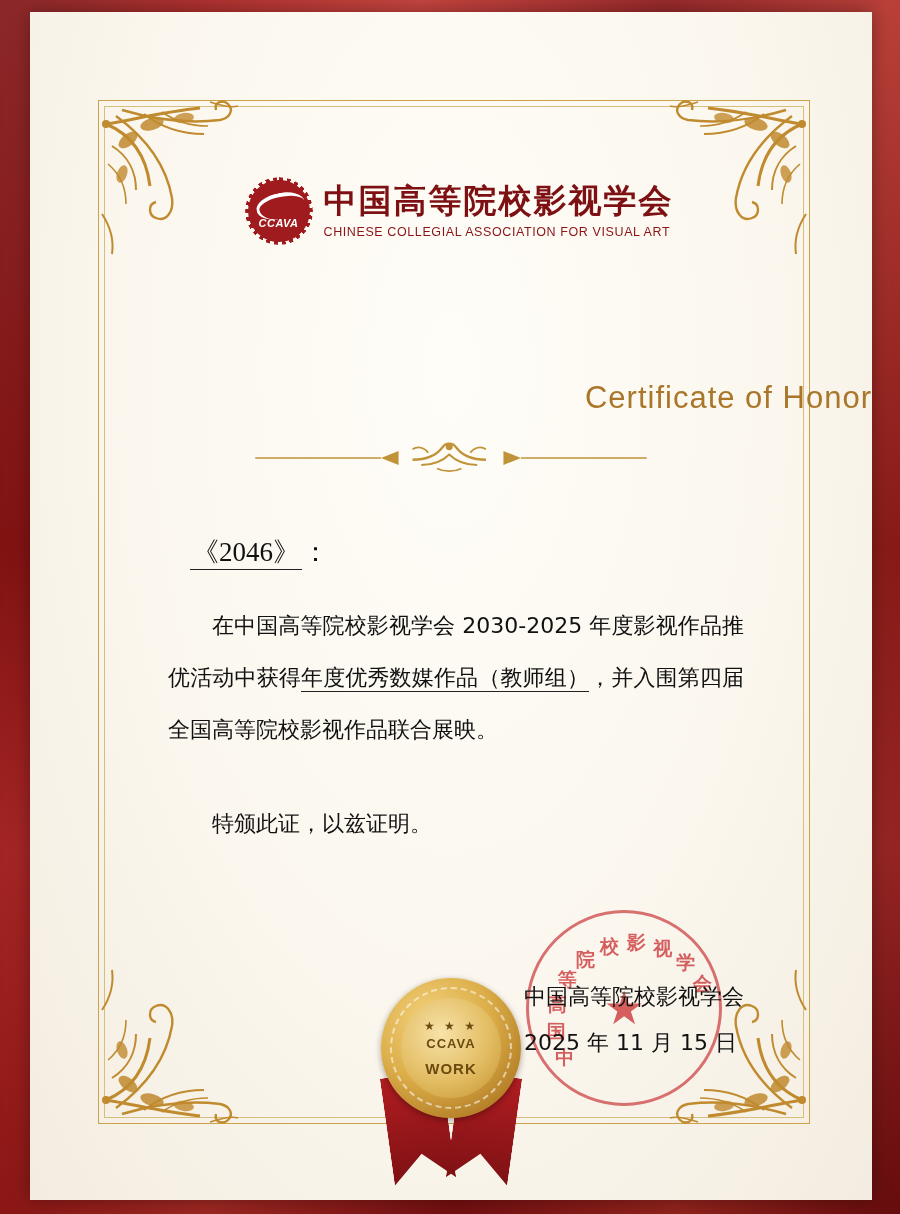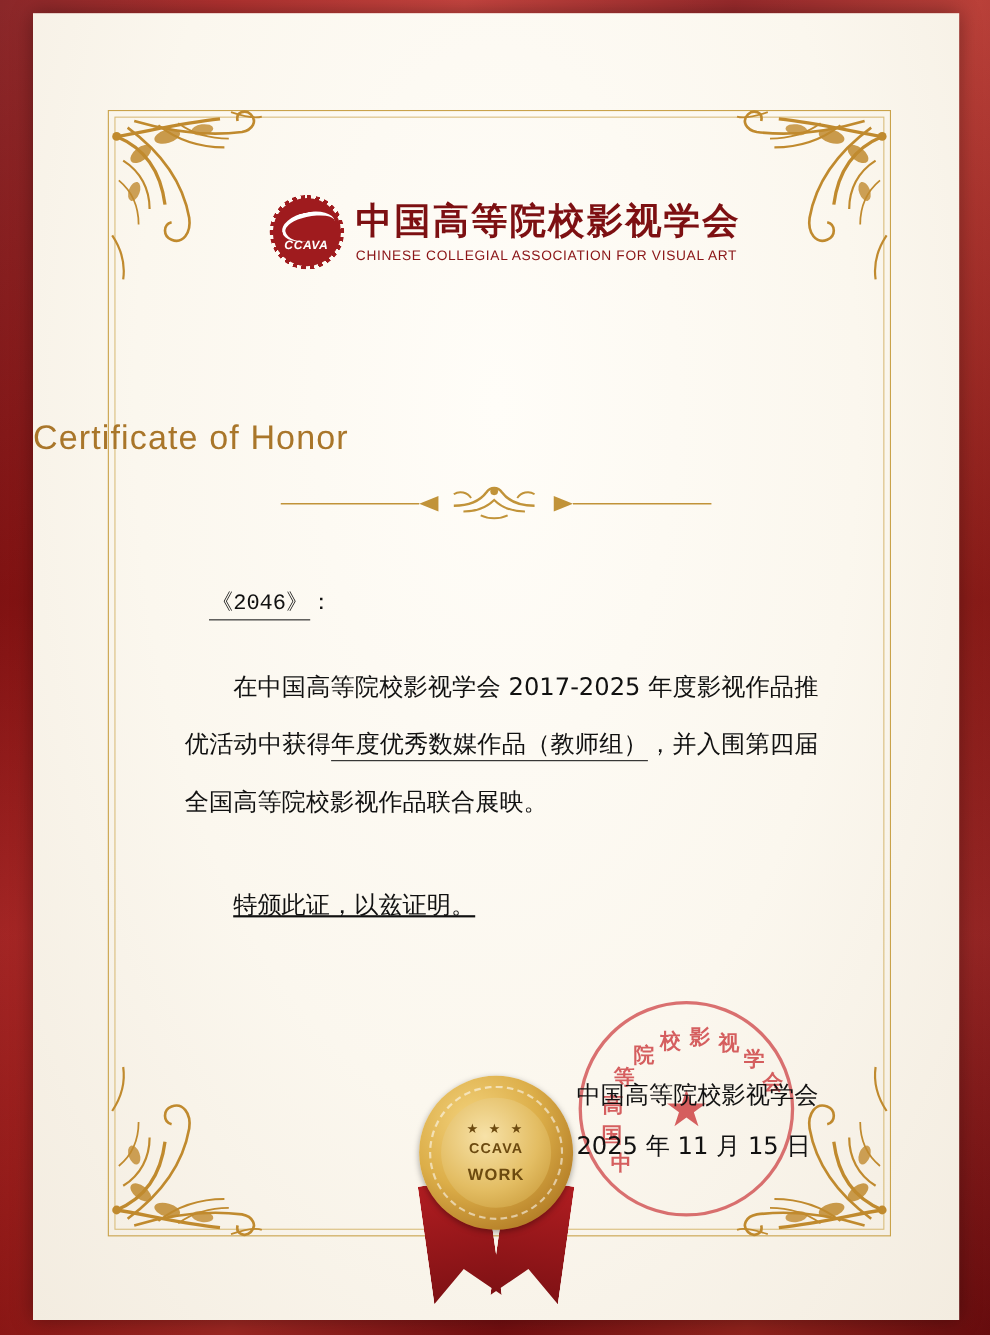--- a/index.html
+++ b/index.html
@@ -160,21 +160,21 @@
     text-indent: 26px;
     background: linear-gradient(180deg, #e0b55b 0%, #b8842a 50%, #8e5f18 100%);
     -webkit-background-clip: text;
             background-clip: text;
     color: transparent;
   }
   .title-en {
     position: absolute;
     left: 0; right: 0;
     top: 368px;
-    text-align: left;
+    text-align: right;
     font-family: "Liberation Sans", sans-serif;
     font-size: 31px;
     letter-spacing: 1px;
     color: #a9762a;
   }
 
   
   .divider {
     position: absolute;
     left: 220px;
@@ -196,22 +196,22 @@
     white-space: nowrap;
   }
   .cert-no .label { letter-spacing: 1px; }
   .cert-no .value { margin-left: 8px; }
 
   
   .recipient {
     position: absolute;
     left: 160px;
     top: 522px;
-    font-family: Liberation Mono, monospace;
-    font-size: 20px;
+    font-family: Liberation Serif, serif;
+    font-size: 27px;
     color: #111;
   }
   .recipient .name {
     border-bottom: 1.5px solid #222;
     padding: 0 2px 2px 2px;
   }
 
   
   .body {
     position: absolute;
@@ -222,21 +222,21 @@
     font-size: 22px;
     line-height: 52px;
     color: #111;
     text-align: justify;
   }
   .body p { margin: 0; text-indent: 2em; }
   .body .award {
     border-bottom: 1.5px solid #222;
     padding-bottom: 1px;
   }
-  .body .p2 { margin-top: 42px; text-decoration: underline; }
+  .body .p2 { margin-top: 42px; }
 
   
   .sign-block {
     position: absolute;
     right: 128px;
     top: 962px;
     text-align: left;
     font-family: "DejaVu Sans", sans-serif;
     font-size: 22px;
     color: #111;
@@ -448,21 +448,21 @@
         <path d="M214 34 C222 38, 234 38, 242 34" stroke-width="2"></path>
       </svg>
     </div>
 
 
     <div class="recipient">
       <span class="name">《2046》</span><span>：</span>
     </div>
 
     <div class="body">
-      <p><span>在中国高等院校影视学会 2017-2025 年度影视作品推优活动中获得</span><span class="award">年度优秀数媒作品（教师组）</span><span>，并入围第四届全国高等院校影视作品联合展映。</span></p>
+      <p><span>在中国高等院校影视学会 2030-2025 年度影视作品推优活动中获得</span><span class="award">年度优秀数媒作品（教师组）</span><span>，并入围第四届全国高等院校影视作品联合展映。</span></p>
       <p class="p2">特颁此证，以兹证明。</p>
     </div>
 
     <div class="seal">
       <div class="ring-text">
         <span style="transform:rotate(-118deg) translate(0,-78px) rotate(118deg);">中</span>
         <span style="transform:rotate(-98deg) translate(0,-78px) rotate(98deg);">国</span>
         <span style="transform:rotate(-78deg) translate(0,-78px) rotate(78deg);">高</span>
         <span style="transform:rotate(-58deg) translate(0,-78px) rotate(58deg);">等</span>
         <span style="transform:rotate(-38deg) translate(0,-78px) rotate(38deg);">院</span>

